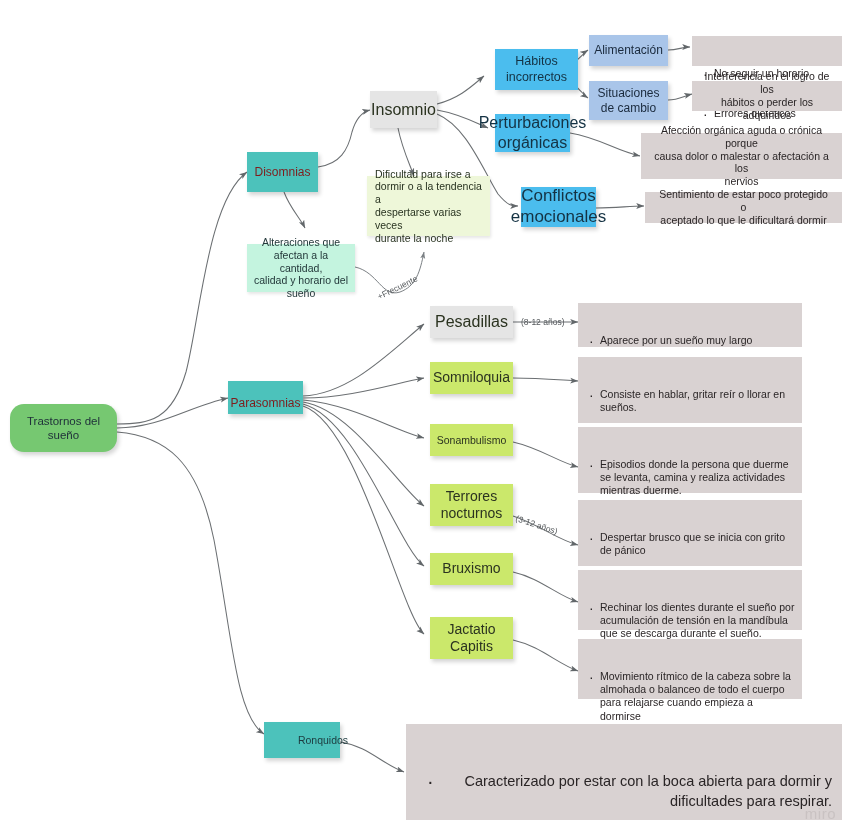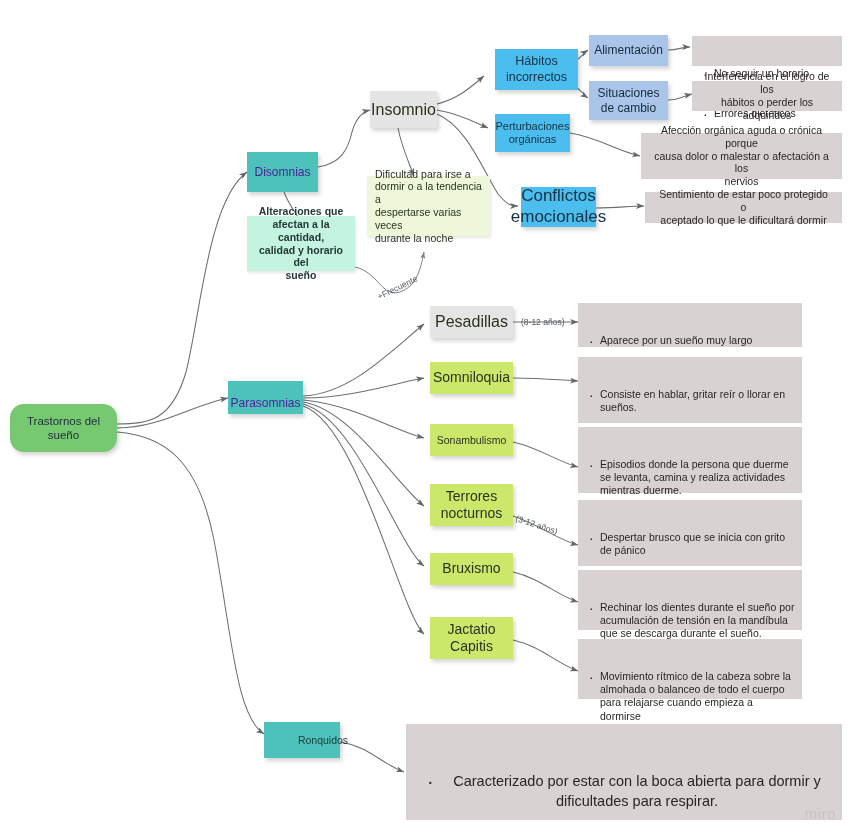--- a/index.html
+++ b/index.html
@@ -38,21 +38,21 @@
     white-space: pre-line;
     box-shadow: 2px 3px 4px rgba(0,0,0,0.17);
   }
   .n-root {
     background: #76c871;
     color: #20323a;
     font-size: 11.5px;
   }
   .n-teal {
     background: #4cc2bb;
-    color: #4c1d95;
+    color: #7f1d1d;
     font-size: 12px;
   }
   .n-teal-sm {
     background: #4cc2bb;
     color: #1d3b3f;
     font-size: 10.5px;
   }
   .n-mint {
     background: #c4f4df;
     color: #23383a;
@@ -126,21 +126,21 @@
     left: -11px;
     top: -1px;
     font-size: 14px;
     line-height: 1.28;
   }
   .n-gray-big {
     background: #d9d2d2;
     color: #2a2526;
     font-size: 14.5px;
     display: block;
-    text-align: center;
+    text-align: right;
     box-shadow: none;
     padding: 12px 10px 12px 14px;
   }
   .n-gray-big ul {
     margin: 0;
     padding: 0 0 0 22px;
     list-style: none;
   }
   .n-gray-big li {
     position: relative;
@@ -250,21 +250,21 @@
 
   <div class="node n-root" style="left:10px; top:404px; width:107px; height:48px;border-radius:14px;">
     <span>Trastornos del
 sueño</span>
   </div>
 
   <div class="node n-teal" style="left:247px; top:152px; width:71px; height:40px;">
     <span>Disomnias</span>
   </div>
 
-  <div class="node n-mint" style="left:247px; top:216px; width:108px; height:55px;font-weight:bold;">
+  <div class="node n-mint" style="left:247px; top:244px; width:108px; height:48px;">
     <span>Alteraciones que
 afectan a la cantidad,
 calidad y horario del
 sueño</span>
   </div>
 
   <div class="node n-lime" style="left:370px; top:91px; width:67px; height:37px;">
     <span>Insomnio</span>
   </div>
 
@@ -282,21 +282,21 @@
 
   <div class="node n-blue" style="left:589px; top:35px; width:79px; height:31px;">
     <span>Alimentación</span>
   </div>
 
   <div class="node n-blue" style="left:589px; top:81px; width:79px; height:39px;">
     <span>Situaciones
 de cambio</span>
   </div>
 
-  <div class="node n-cyan" style="left:495px; top:114px; width:75px; height:38px; font-size:11px;">
+  <div class="node n-cyan" style="left:495px; top:114px; width:75px; height:38px; font-size:16px;">
     <span>Perturbaciones
 orgánicas</span>
   </div>
 
   <div class="node n-cyan" style="left:521px; top:187px; width:75px; height:40px; font-size:17px;">
     <span>Conflictos
 emocionales</span>
   </div>
 
   <div class="node n-gray-list" style="left:692px; top:36px; width:150px; height:30px;">

